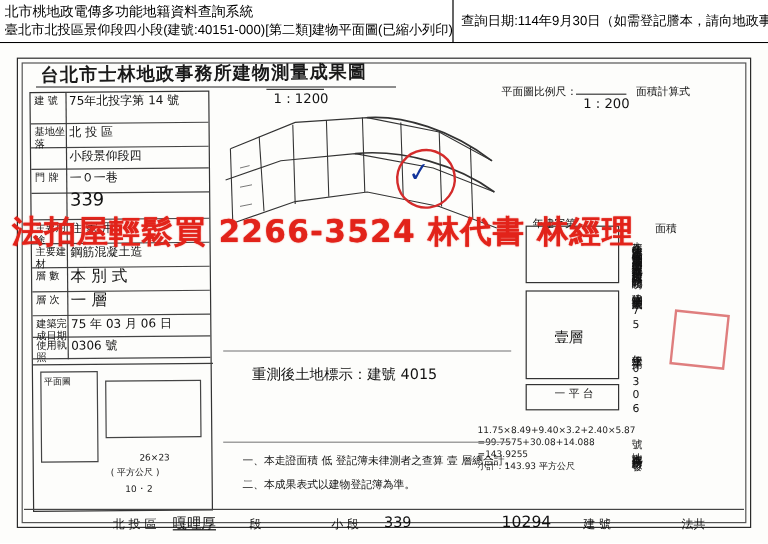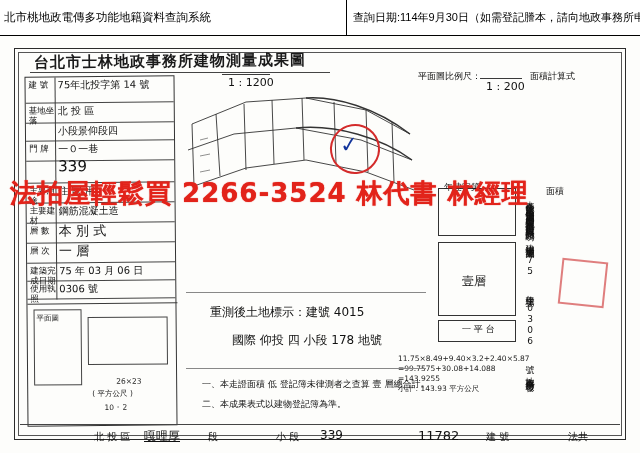--- a/index.html
+++ b/index.html
@@ -275,20 +275,21 @@
   }
 </style>
 </head>
 <body>
 
 <div class="page">
 
   <div class="header">
     <div class="header-left">
       <div class="header-title">北市桃地政電傳多功能地籍資料查詢系統</div>
+      <div class="header-sub">臺北市北投區景仰段四小段(建號:40151-000)[第二類]建物平面圖(已縮小列印)</div>
     </div>
     <div class="header-right">
       <div class="header-query">查詢日期:114年9月30日（如需登記謄本，請向地政事務所申請。）</div>
     </div>
   </div>
 
   <div class="doc">
 
     <div class="doc-frame">
       <div class="doc-frame-inner"></div>
@@ -402,35 +403,34 @@
     </div>
 
     <div class="seal"></div>
 
     <div class="tiny" style="left:398px; top:318px; white-space:pre; line-height:10px;">11.75×8.49+9.40×3.2+2.40×5.87
 =99.7575+30.08+14.088
 =143.9255
 小計：143.93 平方公尺</div>
 
     <div class="stmt stmt-hand" style="left:210px; top:268px;">重測後土地標示：建號 4015</div>
-    <div class="stmt stmt-hand" style="left:232px; top:296px;">國際 仰投 四 小段 178 地號</div>
     <div class="note" style="left:202px; top:342px;">一、本走證面積  低  登記簿未律測者之查算   壹  層總合計。</div>
     <div class="note" style="left:202px; top:362px;">二、本成果表式以建物登記簿為準。</div>
 
     <div class="hline" style="left:186px; top:256px; width:240px; background:#888;"></div>
     <div class="hline" style="left:186px; top:332px; width:240px; background:#888;"></div>
 
     <div class="bottom-strip">
       <span class="bs-item" style="left:74px; top:2px;">北 投 區</span>
       <span class="bs-item bs-num" style="left:124px; top:0px;text-decoration:underline;">嘎哩厚</span>
       <span class="bs-item" style="left:188px; top:2px;">段</span>
       <span class="bs-item" style="left:256px; top:2px;">小 段</span>
       <span class="bs-item bs-num" style="left:300px; top:0px;">339</span>
       <span class="bs-item" style="left:354px; top:2px;margin-top:32px;">地 號</span>
-      <span class="bs-item bs-num" style="left:398px; top:0px; font-size:13px;">11782</span>
+      <span class="bs-item bs-num" style="left:398px; top:0px; font-size:13px;">10294</span>
       <span class="bs-item" style="left:466px; top:2px;">建 號</span>
       <span class="bs-item" style="left:548px; top:2px;">法共</span>
     </div>
     <div class="hline" style="left:20px; top:388px; width:600px; background:#444;"></div>
 
   </div>
 
   <div class="ad">法拍屋輕鬆買  2266-3524  林代書 林經理</div>
 
 </div>

